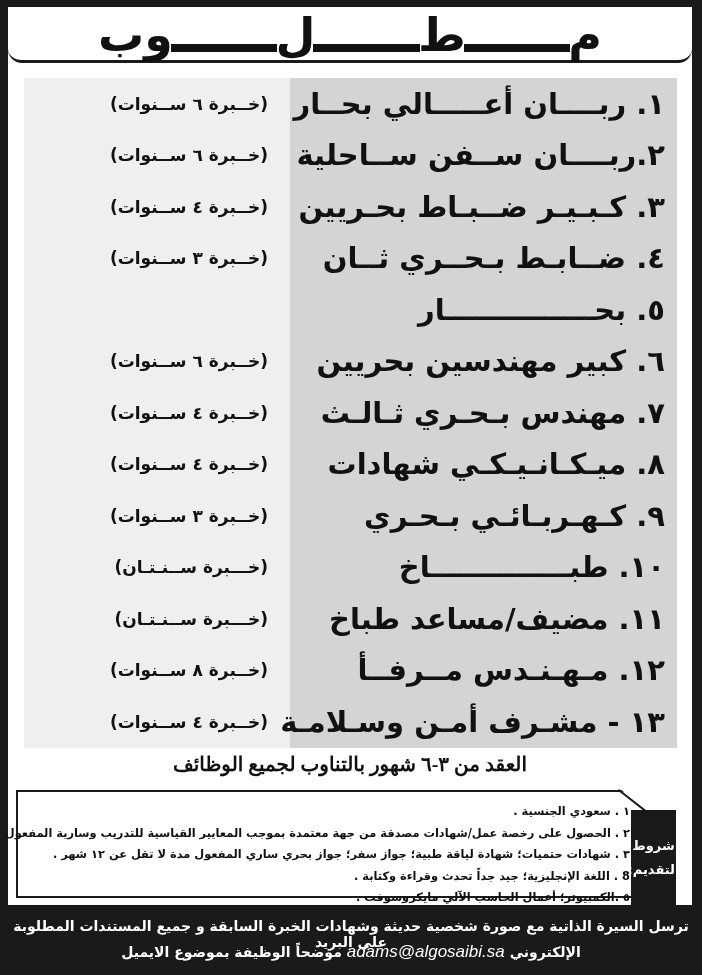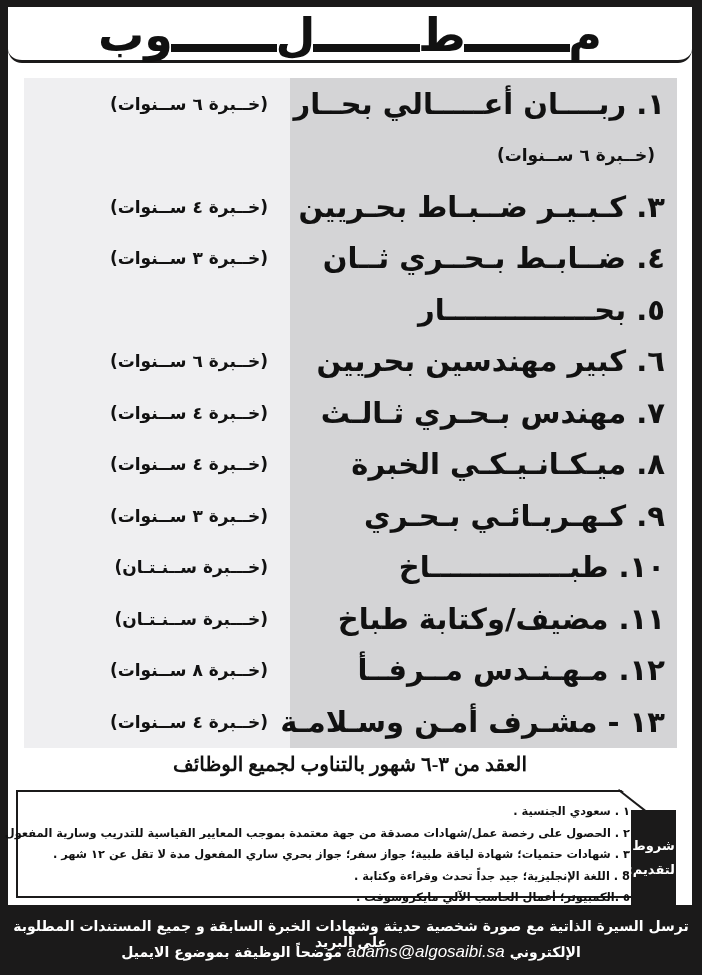--- a/index.html
+++ b/index.html
@@ -112,20 +112,21 @@
 
   <div class="table">
     <div class="col-bg-right"></div>
     <div class="col-bg-left"></div>
 
     <div class="row" style="top:0px">
       <div class="job"><span>١.</span> <span>ربــــان أعـــــالي بحــار</span></div>
       <div class="exp">(خــبرة ٦ ســنوات)</div>
     </div>
     <div class="row" style="top:51.5px">
+      <div class="job"><span>٢.</span><span>ربــــان ســفن ســاحلية</span></div>
       <div class="exp">(خــبرة ٦ ســنوات)</div>
     </div>
     <div class="row" style="top:103px">
       <div class="job"><span>٣.</span> <span>كـبـيـر ضــبـاط بحـريين</span></div>
       <div class="exp">(خــبرة ٤ ســنوات)</div>
     </div>
     <div class="row" style="top:154.5px">
       <div class="job"><span>٤.</span> <span>ضــابـط بـحــري ثــان</span></div>
       <div class="exp">(خــبرة ٣ ســنوات)</div>
     </div>
@@ -134,33 +135,33 @@
     </div>
     <div class="row" style="top:257.5px">
       <div class="job"><span>٦.</span> <span>كبير مهندسين بحريين</span></div>
       <div class="exp">(خــبرة ٦ ســنوات)</div>
     </div>
     <div class="row" style="top:309px">
       <div class="job"><span>٧.</span> <span>مهندس بـحـري ثـالـث</span></div>
       <div class="exp">(خــبرة ٤ ســنوات)</div>
     </div>
     <div class="row" style="top:360.5px">
-      <div class="job"><span>٨.</span> <span>ميـكـانـيـكـي الخبرة</span></div>
+      <div class="job"><span>٨.</span> <span>ميـكـانـيـكـي شهادات</span></div>
       <div class="exp">(خــبرة ٤ ســنوات)</div>
     </div>
     <div class="row" style="top:412px">
       <div class="job"><span>٩.</span> <span>كـهـربـائـي بـحـري</span></div>
       <div class="exp">(خــبرة ٣ ســنوات)</div>
     </div>
     <div class="row" style="top:463.5px">
       <div class="job"><span>١٠.</span> <span>طبــــــــــــــاخ</span></div>
       <div class="exp">(خـــبرة ســنـتـان)</div>
     </div>
     <div class="row" style="top:515px">
-      <div class="job"><span>١١.</span> <span>مضيف/وكتابة طباخ</span></div>
+      <div class="job"><span>١١.</span> <span>مضيف/مساعد طباخ</span></div>
       <div class="exp">(خـــبرة ســنـتـان)</div>
     </div>
     <div class="row" style="top:566.5px">
       <div class="job"><span>١٢.</span> <span>مـهـنـدس مــرفــأ</span></div>
       <div class="exp">(خــبرة ٨ ســنوات)</div>
     </div>
     <div class="row" style="top:618px">
       <div class="job"><span>١٣ -</span> <span>مشـرف أمـن وسـلامـة</span></div>
       <div class="exp">(خــبرة ٤ ســنوات)</div>
     </div>

